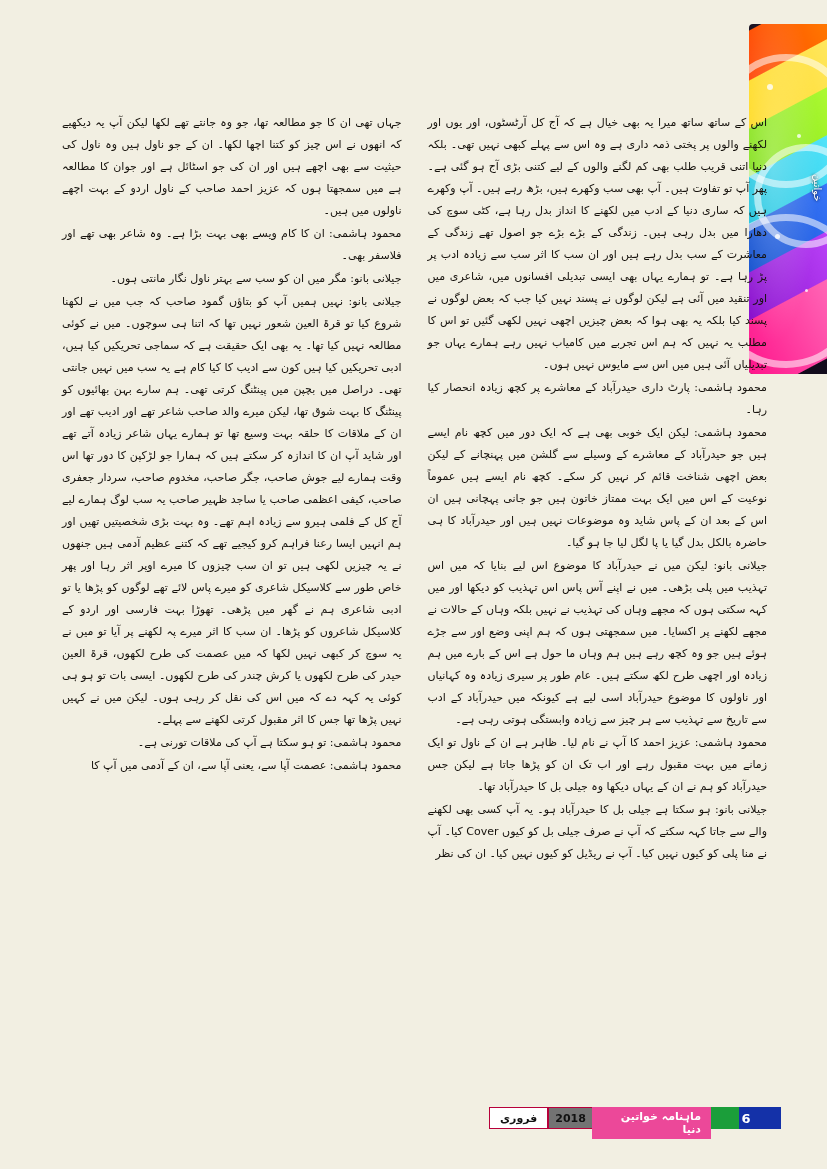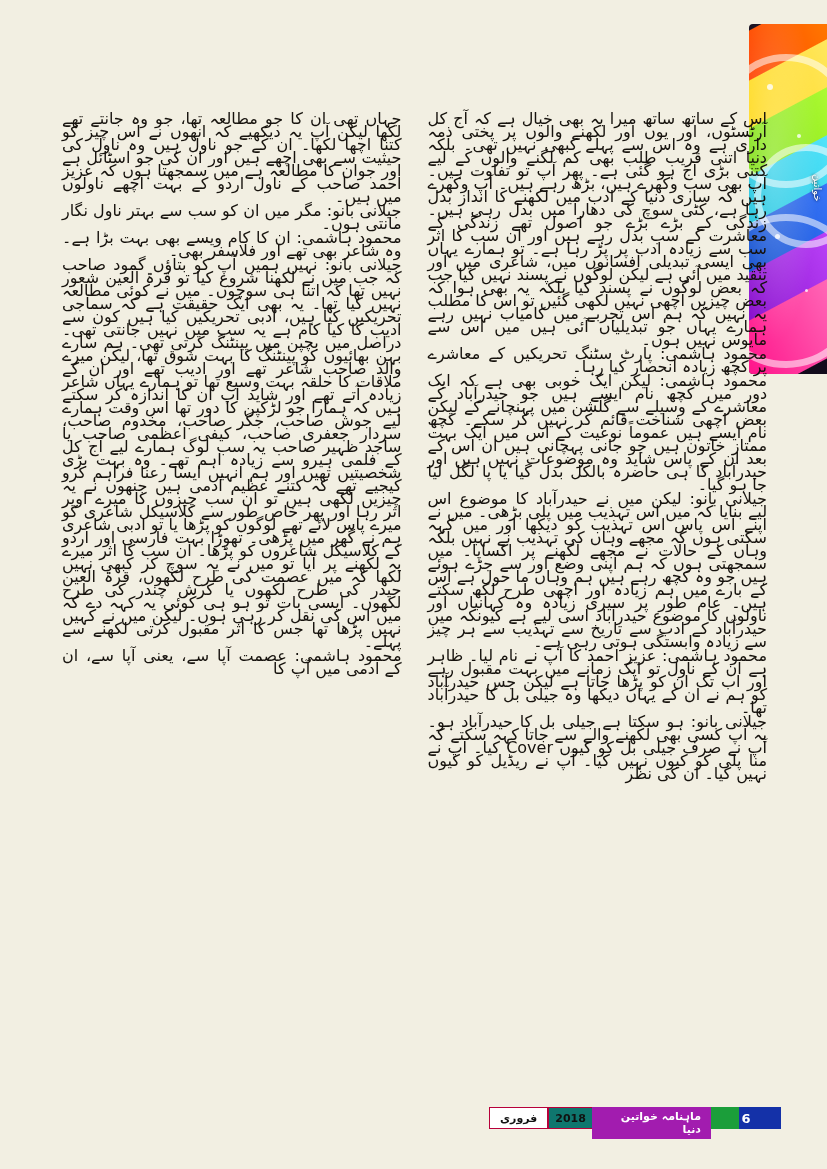--- a/index.html
+++ b/index.html
@@ -71,22 +71,22 @@
     width:705px;
     display:flex;
     flex-direction:row-reverse;
     gap:26px;
   }
   .col{
     width:340px;
     direction:rtl;
     text-align:justify;
     font-family:"DejaVu Sans", sans-serif;
-    font-size:16px;
-    line-height:13px;
+    font-size:11px;
+    line-height:22px;
     color:#16120d;
   }
   .para{margin:0 0 1px 0;}
 
   
   .footer{
     position:absolute;
     left:489px;bottom:40px;
     width:292px;height:22px;
     display:flex;
@@ -97,30 +97,30 @@
   }
   .f-month{
     background:#ffffff;
     color:#111;
     padding:0 10px;
     display:flex;align-items:center;
     border:1px solid #b7003a;
     font-weight:bold;
   }
   .f-year{
-    background:#0f766e;
+    background:#737373;
     color:#111;
     padding:0 6px;
     display:flex;align-items:center;
     border:1px solid #b7003a;
     border-right:none;
     font-weight:bold;
   }
   .f-title{
-    background:#a21caf;
+    background:#ec4899;
     color:#ffffff;
     padding:16px 10px;
     display:flex;align-items:center;
     flex:1;
     font-weight:bold;
     letter-spacing:.3px;
   }
   .f-pagewrap{
     width:70px;
     background:linear-gradient(90deg,#1b9e3a 0%, #1b9e3a 40%, #1431a8 40%, #1431a8 100%);
@@ -154,32 +154,33 @@
     <div class="dot" style="width:5px;height:5px;top:210px;left:26px;"></div>
     <div class="dot" style="width:3px;height:3px;top:265px;left:56px;"></div>
     <div class="glow"></div>
     <div class="ribbon-label">خواتین</div>
   </div>
 
   <div class="columns">
 
     <div class="col">
       <p class="para">اس کے ساتھ ساتھ میرا یہ بھی خیال ہے کہ آج کل آرٹسٹوں، اور یوں اور لکھنے والوں پر پختی ذمہ داری ہے وہ اس سے پہلے کبھی نہیں تھی۔ بلکہ دنیا اتنی قریب طلب بھی کم لگنے والوں کے لیے کتنی بڑی آج ہو گئی ہے۔ پھر آپ تو تفاوت ہیں۔ آپ بھی سب وکھرے ہیں، بڑھ رہے ہیں۔ آپ وکھرے ہیں کہ ساری دنیا کے ادب میں لکھنے کا انداز بدل رہا ہے، کٹی سوچ کی دھارا میں بدل رہی ہیں۔ زندگی کے بڑے بڑے جو اصول تھے زندگی کے معاشرت کے سب بدل رہے ہیں اور ان سب کا اثر سب سے زیادہ ادب پر پڑ رہا ہے۔ تو ہمارے یہاں بھی ایسی تبدیلی افسانوں میں، شاعری میں اور تنقید میں آئی ہے لیکن لوگوں نے پسند نہیں کیا جب کہ بعض لوگوں نے پسند کیا بلکہ یہ بھی ہوا کہ بعض چیزیں اچھی نہیں لکھی گئیں تو اس کا مطلب یہ نہیں کہ ہم اس تجربے میں کامیاب نہیں رہے ہمارے یہاں جو تبدیلیاں آئی ہیں میں اس سے مایوس نہیں ہوں۔</p>
-      <p class="para">محمود ہاشمی: پارٹ سٹنگ تحریکیں کے معاشرے پر کچھ زیادہ انحصار کیا رہا۔</p>
+      <p class="para">محمود ہاشمی: پارٹ داری حیدرآباد کے معاشرے پر کچھ زیادہ انحصار کیا رہا۔</p>
       <p class="para">محمود ہاشمی: لیکن ایک خوبی بھی ہے کہ ایک دور میں کچھ نام ایسے ہیں جو حیدرآباد کے معاشرے کے وسیلے سے گلشن میں پہنچانے کے لیکن بعض اچھی شناخت قائم کر نہیں کر سکے۔ کچھ نام ایسے ہیں عموماً نوعیت کے اس میں ایک بہت ممتاز خاتون ہیں جو جانی پہچانی ہیں ان اس کے بعد ان کے پاس شاید وہ موضوعات نہیں ہیں اور حیدرآباد کا ہی حاضرہ بالکل بدل گیا یا پا لگل لیا جا ہو گیا۔</p>
       <p class="para">جیلانی بانو: لیکن میں نے حیدرآباد کا موضوع اس لیے بنایا کہ میں اس تہذیب میں پلی بڑھی۔ میں نے اپنے آس پاس اس تہذیب کو دیکھا اور میں کہہ سکتی ہوں کہ مجھے وہاں کی تہذیب نے نہیں بلکہ وہاں کے حالات نے مجھے لکھنے پر اکسایا۔ میں سمجھتی ہوں کہ ہم اپنی وضع اور سے جڑے ہوئے ہیں جو وہ کچھ رہے ہیں ہم وہاں ما حول ہے اس کے بارے میں ہم زیادہ اور اچھی طرح لکھ سکتے ہیں۔ عام طور پر سیری زیادہ وہ کہانیاں اور ناولوں کا موضوع حیدرآباد اسی لیے ہے کیونکہ میں حیدرآباد کے ادب سے تاریخ سے تہذیب سے ہر چیز سے زیادہ وابستگی ہوتی رہی ہے۔</p>
       <p class="para">محمود ہاشمی: عزیز احمد کا آپ نے نام لیا۔ ظاہر ہے ان کے ناول تو ایک زمانے میں بہت مقبول رہے اور اب تک ان کو پڑھا جاتا ہے لیکن جس حیدرآباد کو ہم نے ان کے یہاں دیکھا وہ جیلی بل کا حیدرآباد تھا۔</p>
       <p class="para">جیلانی بانو: ہو سکتا ہے جیلی بل کا حیدرآباد ہو۔ یہ آپ کسی بھی لکھنے والے سے جاتا کہہ سکتے کہ آپ نے صرف جیلی بل کو کیوں Cover کیا۔ آپ نے منا پلی کو کیوں نہیں کیا۔ آپ نے ریڈیل کو کیوں نہیں کیا۔ ان کی نظر</p>
     </div>
 
     <div class="col">
       <p class="para">جہاں تھی ان کا جو مطالعہ تھا، جو وہ جانتے تھے لکھا لیکن آپ یہ دیکھیے کہ انھوں نے اس چیز کو کتنا اچھا لکھا۔ ان کے جو ناول ہیں وہ ناول کی حیثیت سے بھی اچھے ہیں اور ان کی جو اسٹائل ہے اور جوان کا مطالعہ ہے میں سمجھتا ہوں کہ عزیز احمد صاحب کے ناول اردو کے بہت اچھے ناولوں میں ہیں۔</p>
+      <p class="para">محمود ہاشمی: ان کا کام ویسے بھی بہت بڑا ہے۔ وہ شاعر بھی تھے اور فلاسفر بھی۔</p>
       <p class="para">جیلانی بانو: مگر میں ان کو سب سے بہتر ناول نگار مانتی ہوں۔</p>
-      <p class="para">محمود ہاشمی: ان کا کام ویسے بھی بہت بڑا ہے۔ وہ شاعر بھی تھے اور فلاسفر بھی۔</p>
       <p class="para">جیلانی بانو: نہیں ہمیں آپ کو بتاؤں گمود صاحب کہ جب میں نے لکھنا شروع کیا تو قرۃ العین شعور نہیں تھا کہ اتنا ہی سوچوں۔ میں نے کوئی مطالعہ نہیں کیا تھا۔ یہ بھی ایک حقیقت ہے کہ سماجی تحریکیں کیا ہیں، ادبی تحریکیں کیا ہیں کون سے ادیب کا کیا کام ہے یہ سب میں نہیں جانتی تھی۔ دراصل میں بچپن میں پینٹنگ کرتی تھی۔ ہم سارے بہن بھائیوں کو پینٹنگ کا بہت شوق تھا، لیکن میرے والد صاحب شاعر تھے اور ادیب تھے اور ان کے ملاقات کا حلقہ بہت وسیع تھا تو ہمارے یہاں شاعر زیادہ آتے تھے اور شاید آپ ان کا اندازہ کر سکتے ہیں کہ ہمارا جو لڑکپن کا دور تھا اس وقت ہمارے لیے جوش صاحب، جگر صاحب، مخدوم صاحب، سردار جعفری صاحب، کیفی اعظمی صاحب یا ساجد ظہیر صاحب یہ سب لوگ ہمارے لیے آج کل کے فلمی ہیرو سے زیادہ اہم تھے۔ وہ بہت بڑی شخصیتیں تھیں اور ہم انہیں ایسا رعنا فراہم کرو کیجیے تھے کہ کتنے عظیم آدمی ہیں جنھوں نے یہ چیزیں لکھی ہیں تو ان سب چیزوں کا میرے اوپر اثر رہا اور پھر خاص طور سے کلاسیکل شاعری کو میرے پاس لائے تھے لوگوں کو پڑھا یا تو ادبی شاعری ہم نے گھر میں پڑھی۔ تھوڑا بہت فارسی اور اردو کے کلاسیکل شاعروں کو پڑھا۔ ان سب کا اثر میرے پہ لکھنے پر آیا تو میں نے یہ سوچ کر کبھی نہیں لکھا کہ میں عصمت کی طرح لکھوں، قرۃ العین حیدر کی طرح لکھوں یا کرش چندر کی طرح لکھوں۔ ایسی بات تو ہو ہی کوئی یہ کہہ دے کہ میں اس کی نقل کر رہی ہوں۔ لیکن میں نے کہیں نہیں پڑھا تھا جس کا اثر مقبول کرتی لکھنے سے پہلے۔</p>
+      <p class="para">محمود ہاشمی: تو ہو سکتا ہے آپ کی ملاقات تورنی ہے۔</p>
       <p class="para">محمود ہاشمی: عصمت آپا سے، یعنی آپا سے، ان کے آدمی میں آپ کا</p>
     </div>
 
   </div>
 
   <div class="footer">
     <div class="f-month">فروری</div>
     <div class="f-year">2018</div>
     <div class="f-title">ماہنامہ خواتین دنیا</div>
     <div class="f-pagewrap">

